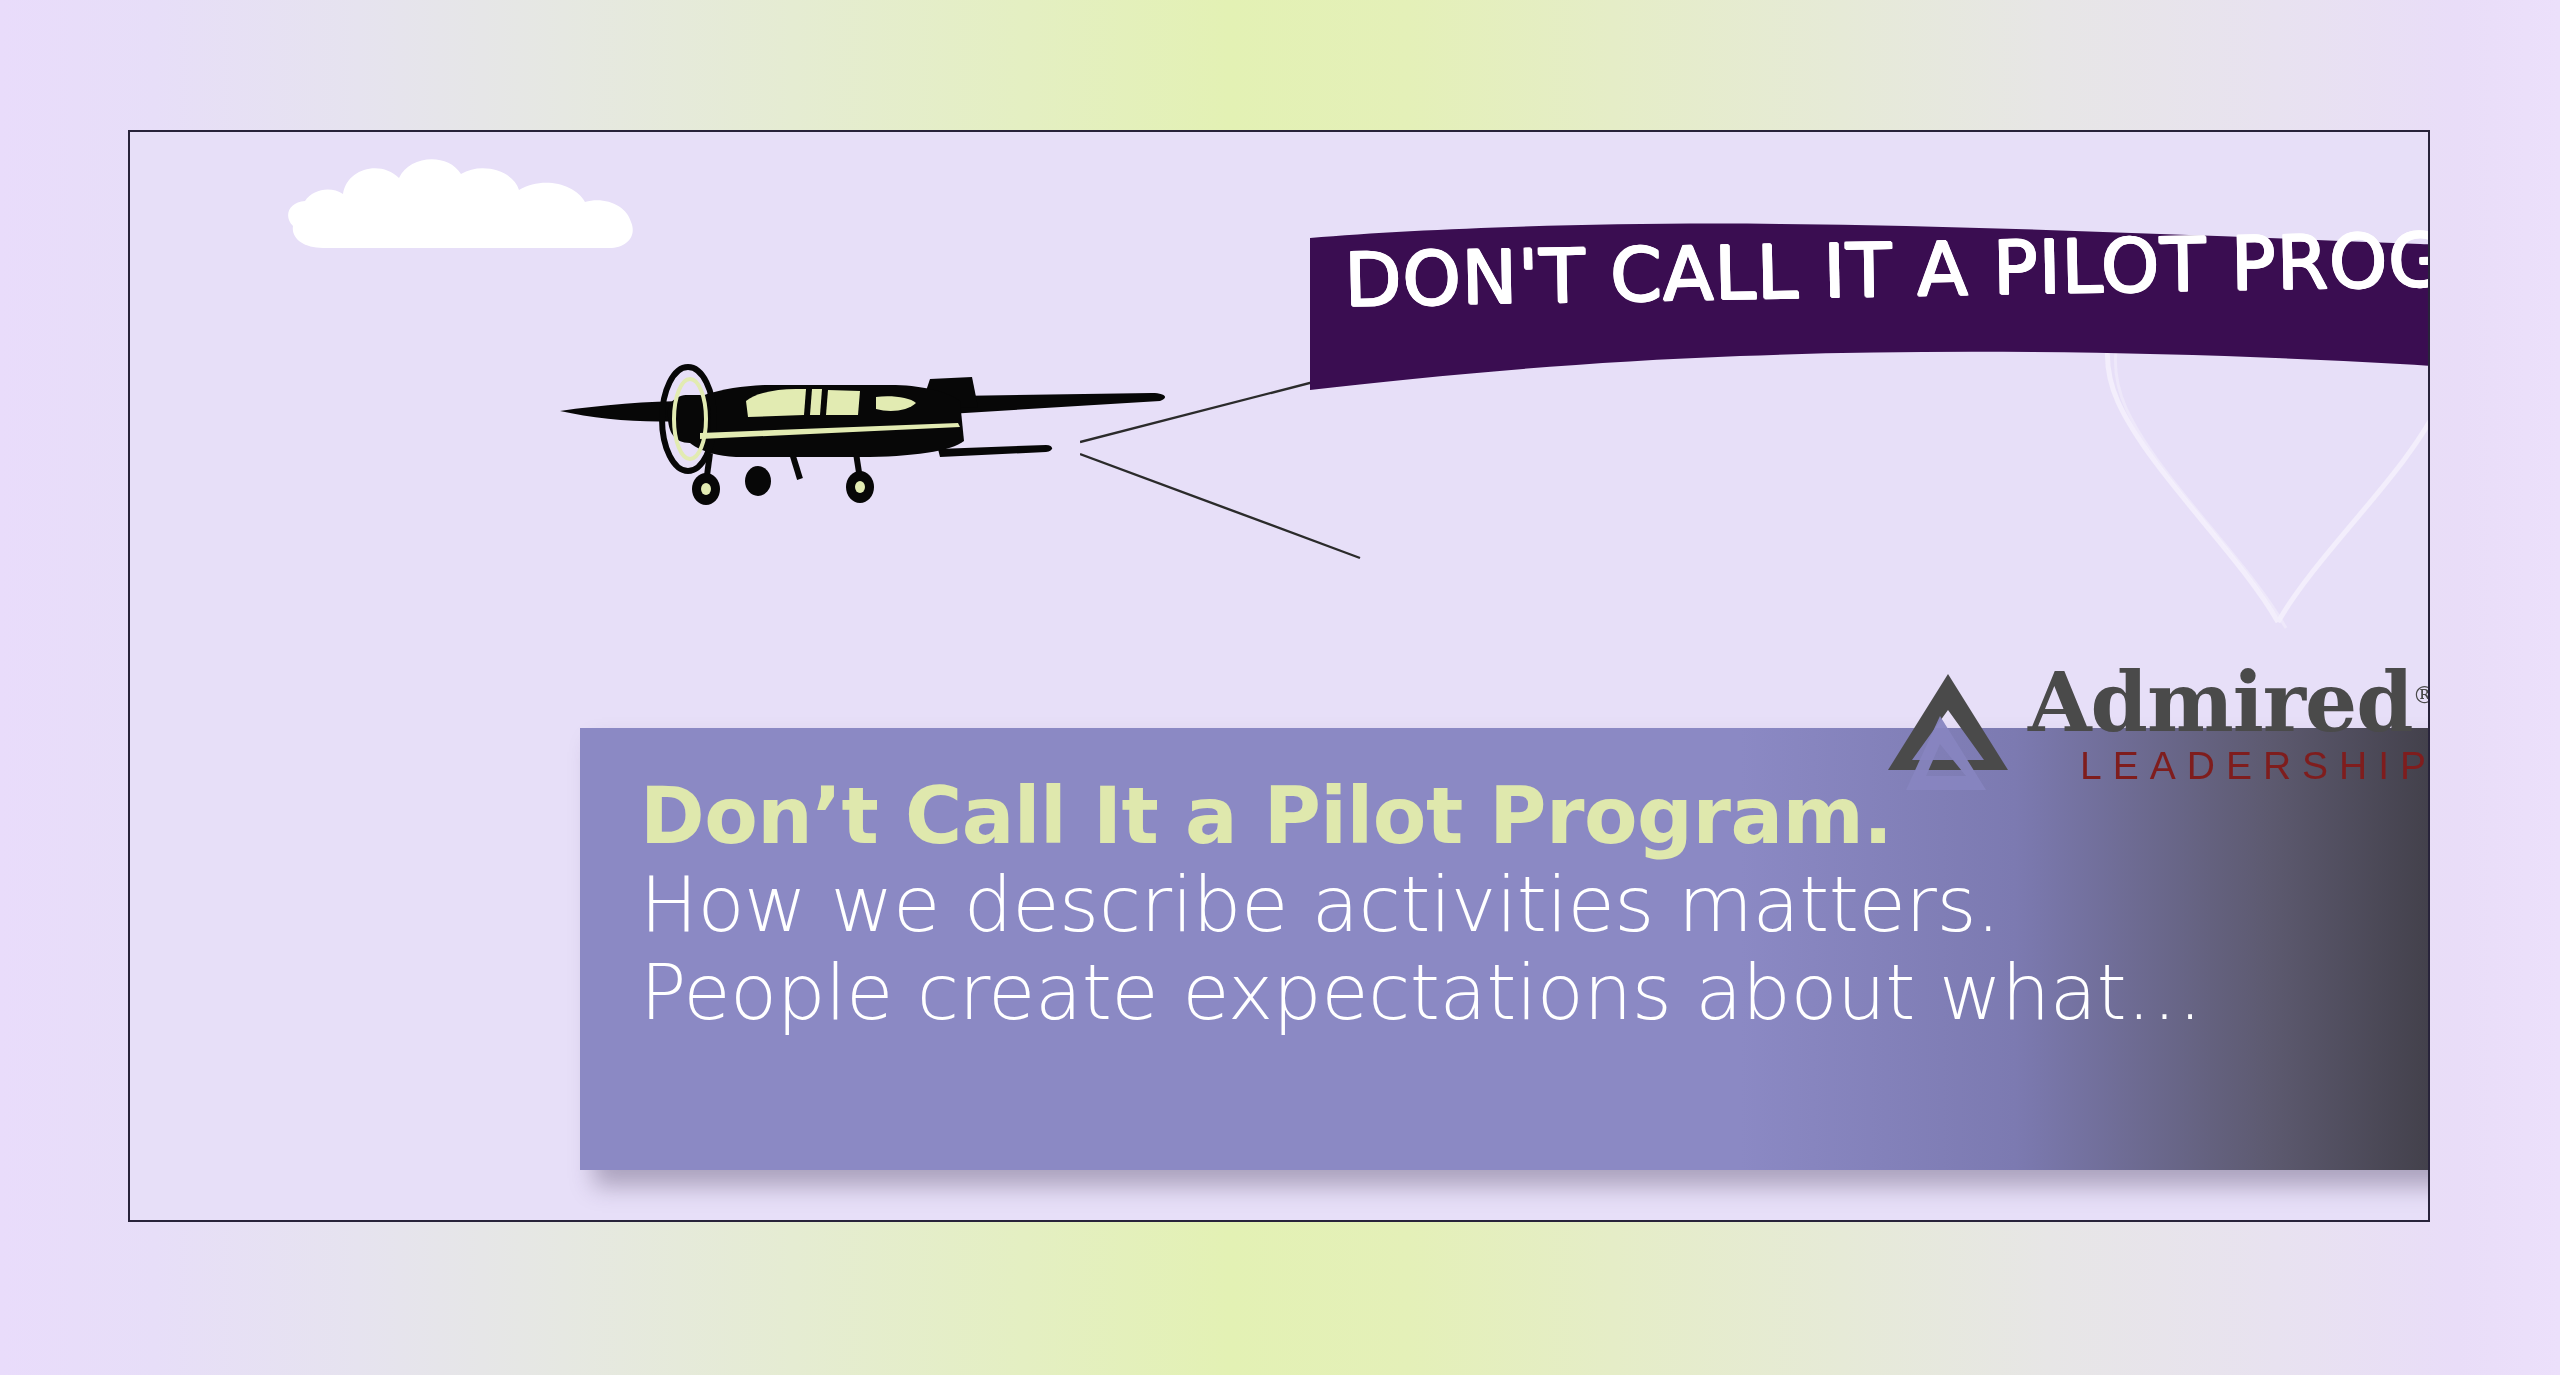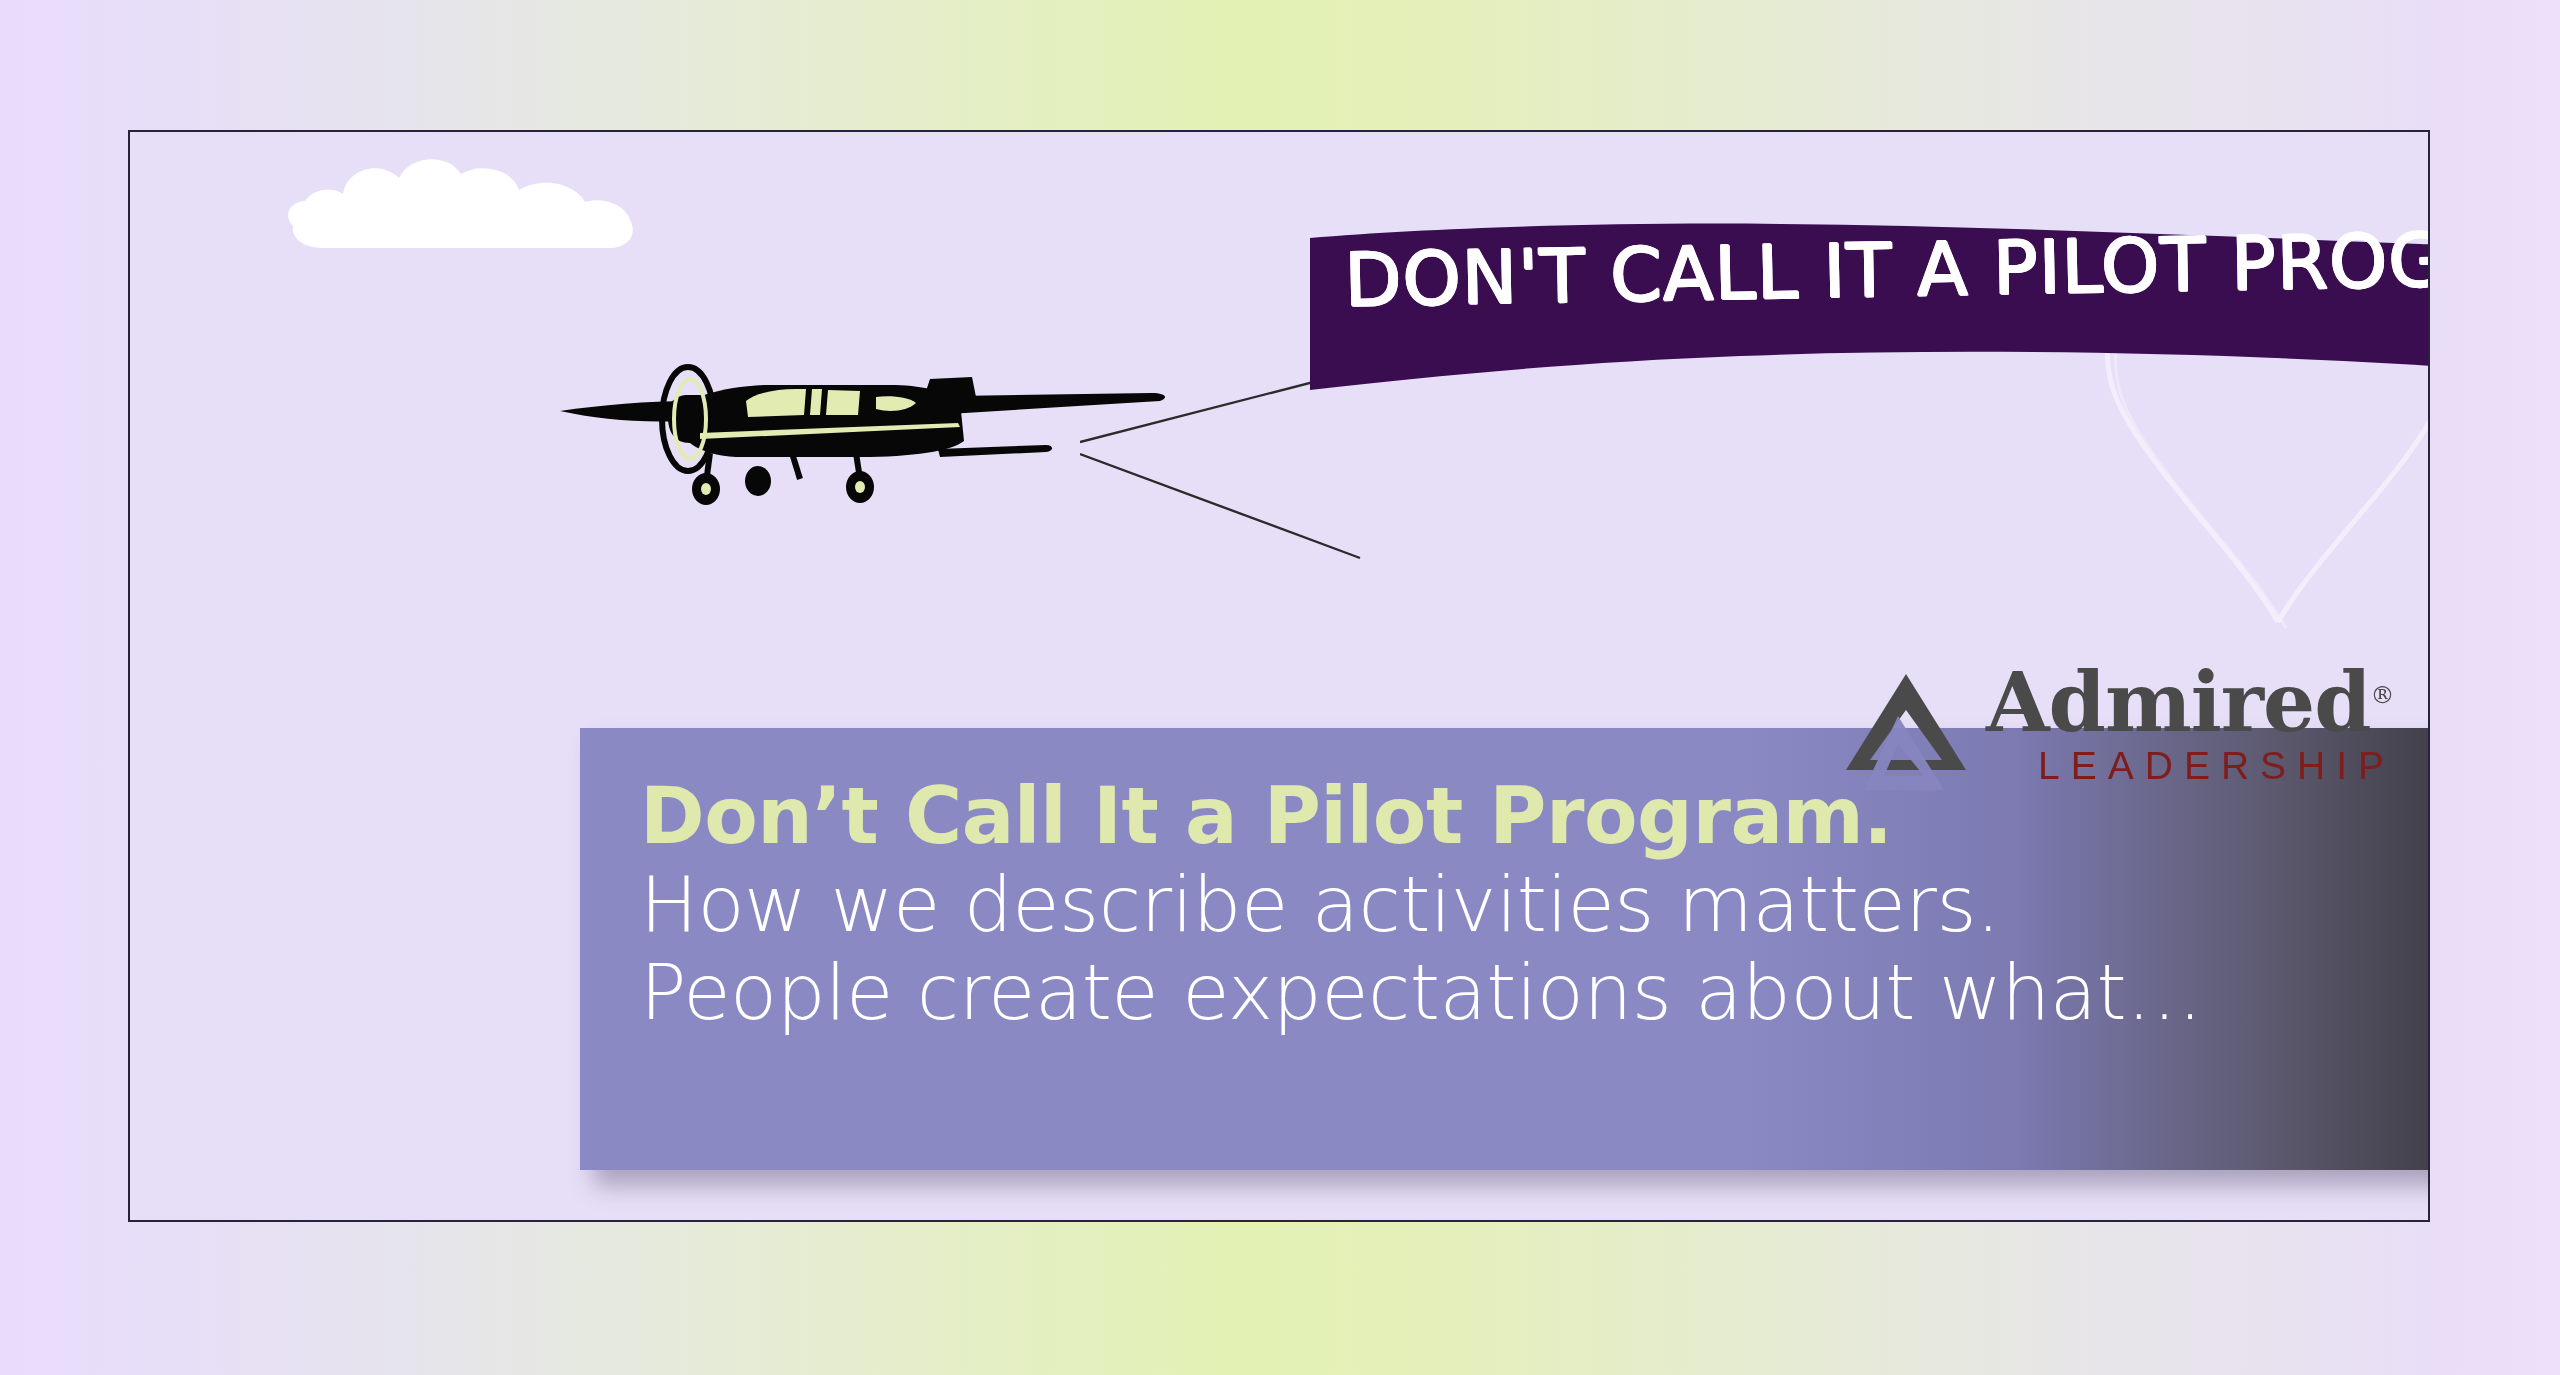--- a/index.html
+++ b/index.html
@@ -155,21 +155,21 @@
     font-size: 77px;
     font-weight: 300;
     line-height: 1.15;
     white-space: nowrap;
     letter-spacing: -0.5px;
   }
 
   
   .logo {
     position: absolute;
-    left: 1710px;
+    left: 1752px;
     top: 530px;
     width: 600px;
     height: 150px;
     z-index: 6;
     display: flex;
     align-items: flex-start;
   }
 
   .logo-mark {
     width: 132px;

